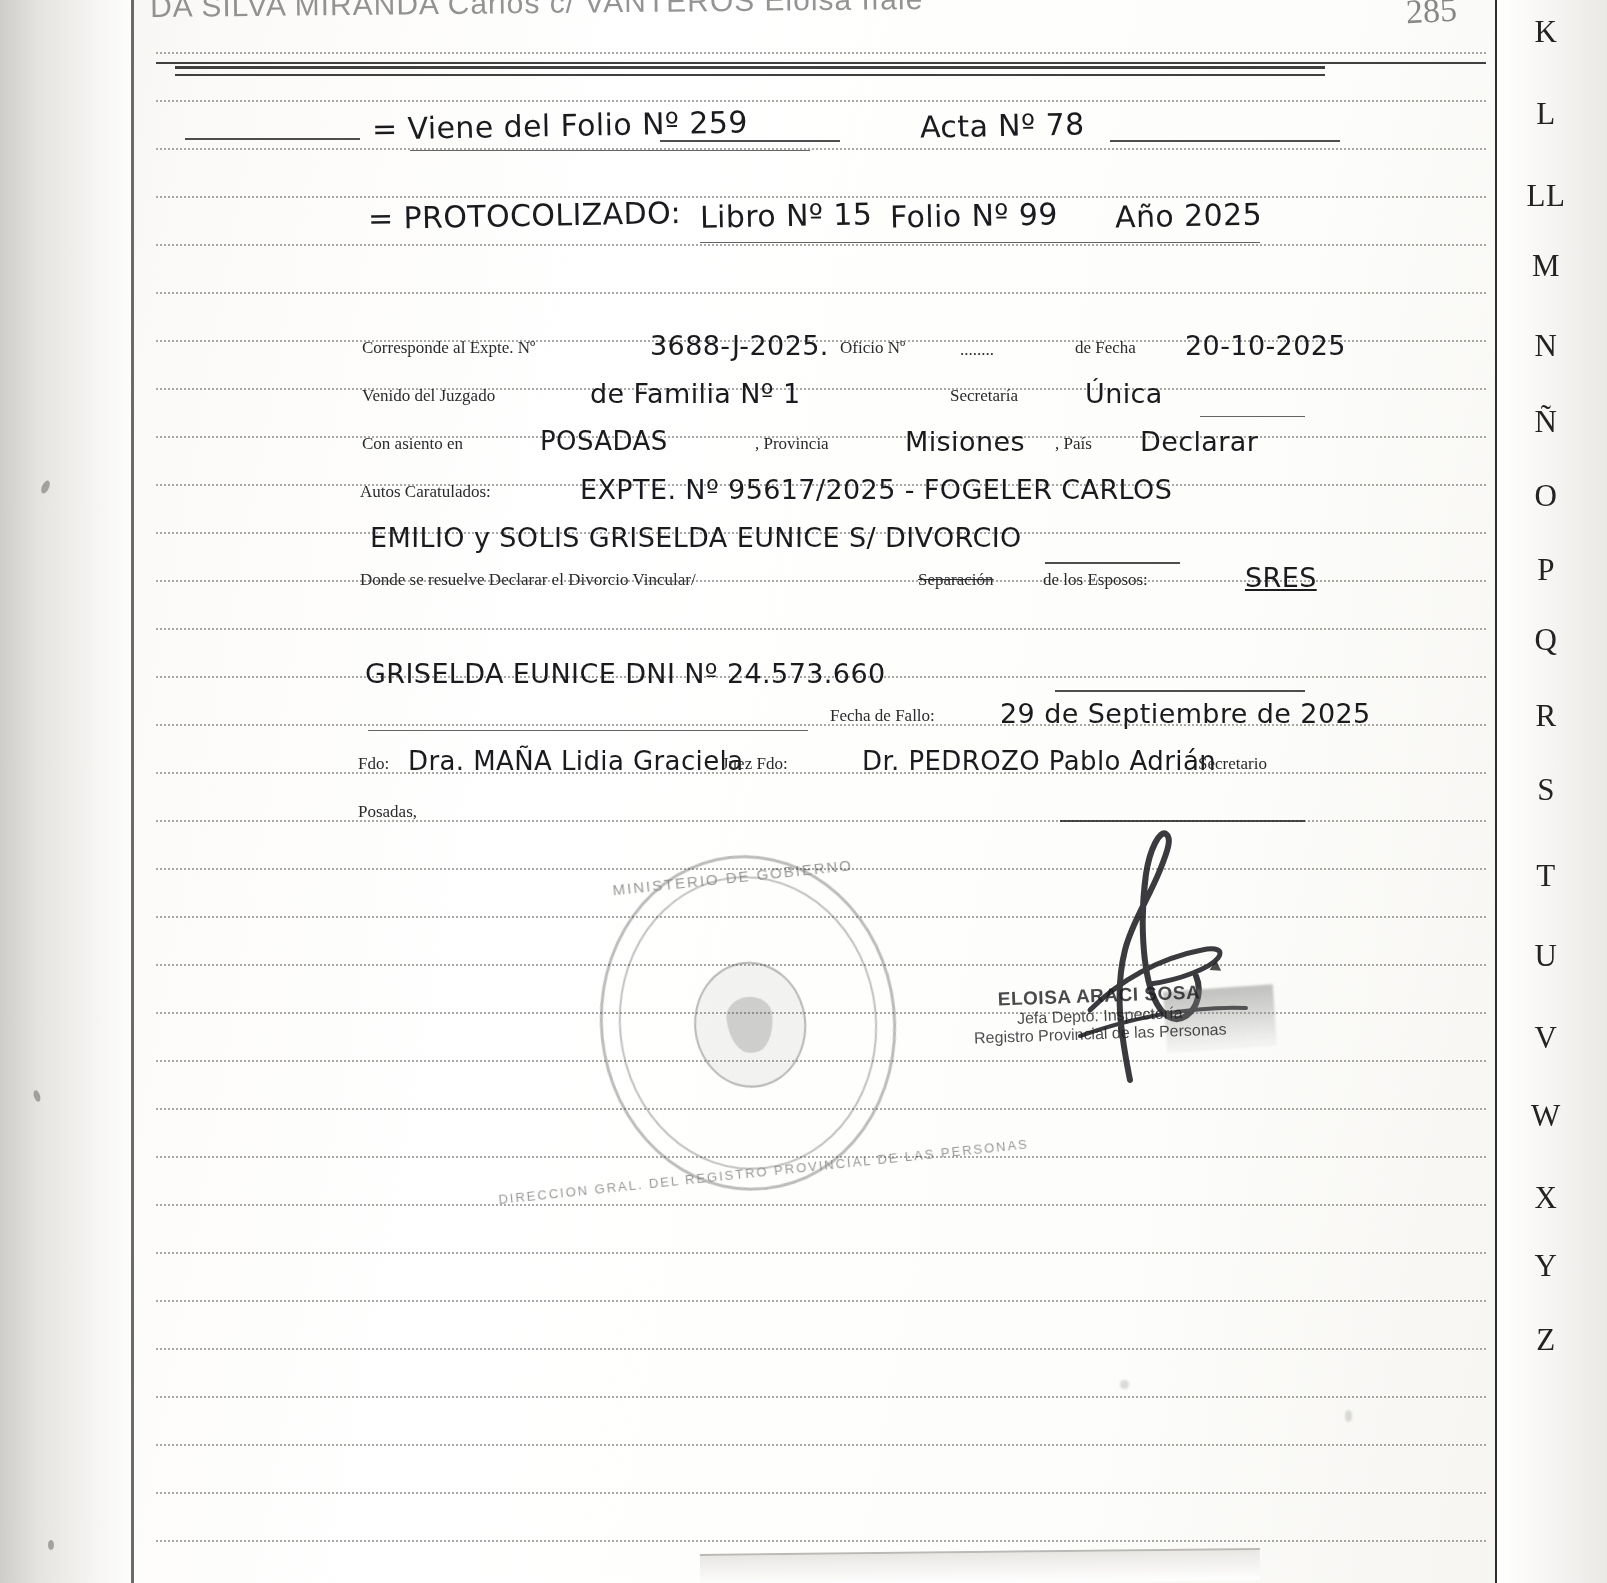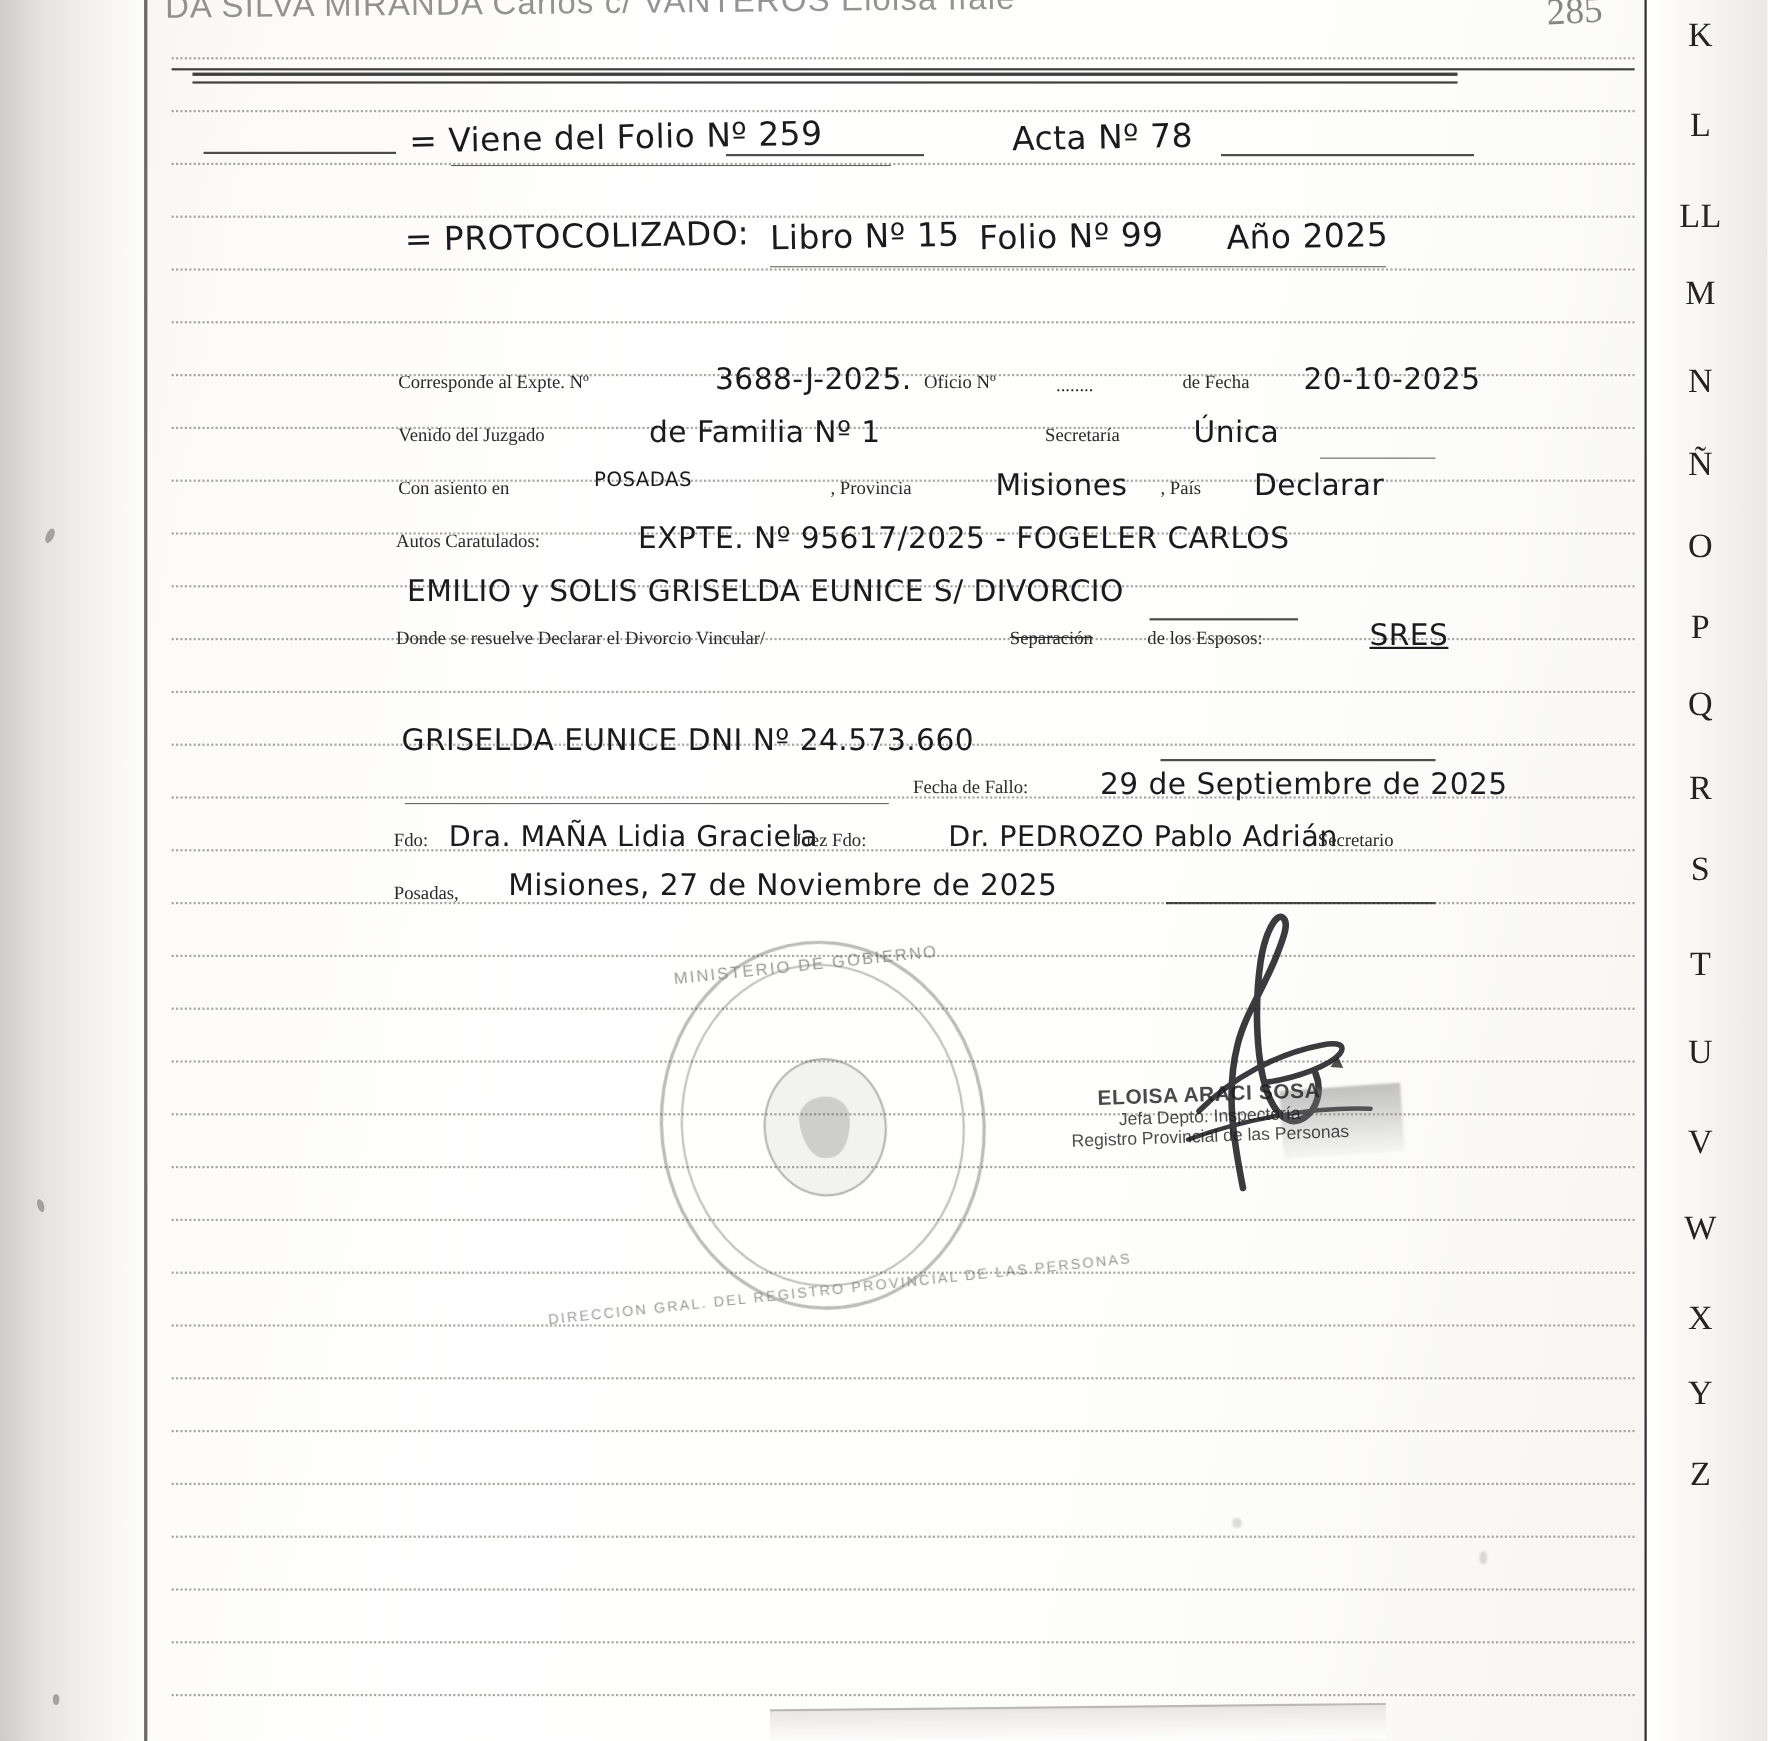--- a/index.html
+++ b/index.html
@@ -324,21 +324,21 @@
   <div class="lbl" style="left:1075px; top:338px;">de Fecha</div>
   <div class="hw" style="left:1185px; top:330px; font-size:27px;">20-10-2025</div>
 
   <div class="lbl" style="left:362px; top:386px;">Venido del Juzgado</div>
   <div class="hw" style="left:590px; top:378px; font-size:27px;">de Familia Nº 1</div>
   <div class="lbl" style="left:950px; top:386px;">Secretaría</div>
   <div class="hw" style="left:1085px; top:378px; font-size:27px;">Única</div>
   <div class="penline thin" style="left:1200px; top:416px; width:105px;"></div>
 
   <div class="lbl" style="left:362px; top:434px;">Con asiento en</div>
-  <div class="hw" style="left:540px; top:426px; font-size:18px;">POSADAS</div>
+  <div class="hw" style="left:540px; top:426px; font-size:26px;">POSADAS</div>
   <div class="lbl" style="left:755px; top:434px;">, Provincia</div>
   <div class="hw" style="left:905px; top:426px; font-size:27px;">Misiones</div>
   <div class="lbl" style="left:1055px; top:434px;">, País</div>
   <div class="hw" style="left:1140px; top:426px; font-size:27px;">Declarar</div>
 
   <div class="lbl" style="left:360px; top:482px;">Autos Caratulados:</div>
   <div class="hw" style="left:580px; top:474px; font-size:27px;">EXPTE. Nº 95617/2025 - FOGELER CARLOS</div>
 
   <div class="hw" style="left:370px; top:522px; font-size:27px;">EMILIO y SOLIS GRISELDA EUNICE S/ DIVORCIO</div>
   <div class="penline" style="left:1045px; top:562px; width:135px;"></div>
@@ -356,21 +356,20 @@
   <div class="lbl" style="left:830px; top:706px;">Fecha de Fallo:</div>
   <div class="hw" style="left:1000px; top:698px; font-size:27px;">29 de Septiembre de 2025</div>
 
   <div class="lbl" style="left:358px; top:754px;">Fdo:</div>
   <div class="hw" style="left:408px; top:746px; font-size:26px;">Dra. MAÑA Lidia Graciela</div>
   <div class="lbl" style="left:722px; top:754px;">Juez Fdo:</div>
   <div class="hw" style="left:862px; top:746px; font-size:26px;">Dr. PEDROZO Pablo Adrián</div>
   <div class="lbl" style="left:1198px; top:754px;">Secretario</div>
 
   <div class="lbl" style="left:358px; top:802px;">Posadas,</div>
-  <div class="hw" style="left:462px; top:790px; font-size:27px;">Misiones, 27 de Noviembre de 2025</div>
   <div class="penline" style="left:1060px; top:820px; width:245px;"></div>
 
   <div class="seal">
     <div class="seal-inner">
       <div class="seal-shield"></div>
     </div>
     <div class="seal-text">
       <span style="top:10px; transform:translateX(-50%);">MINISTERIO  DE  GOBIERNO</span>
     </div>
     <div class="seal-text">

